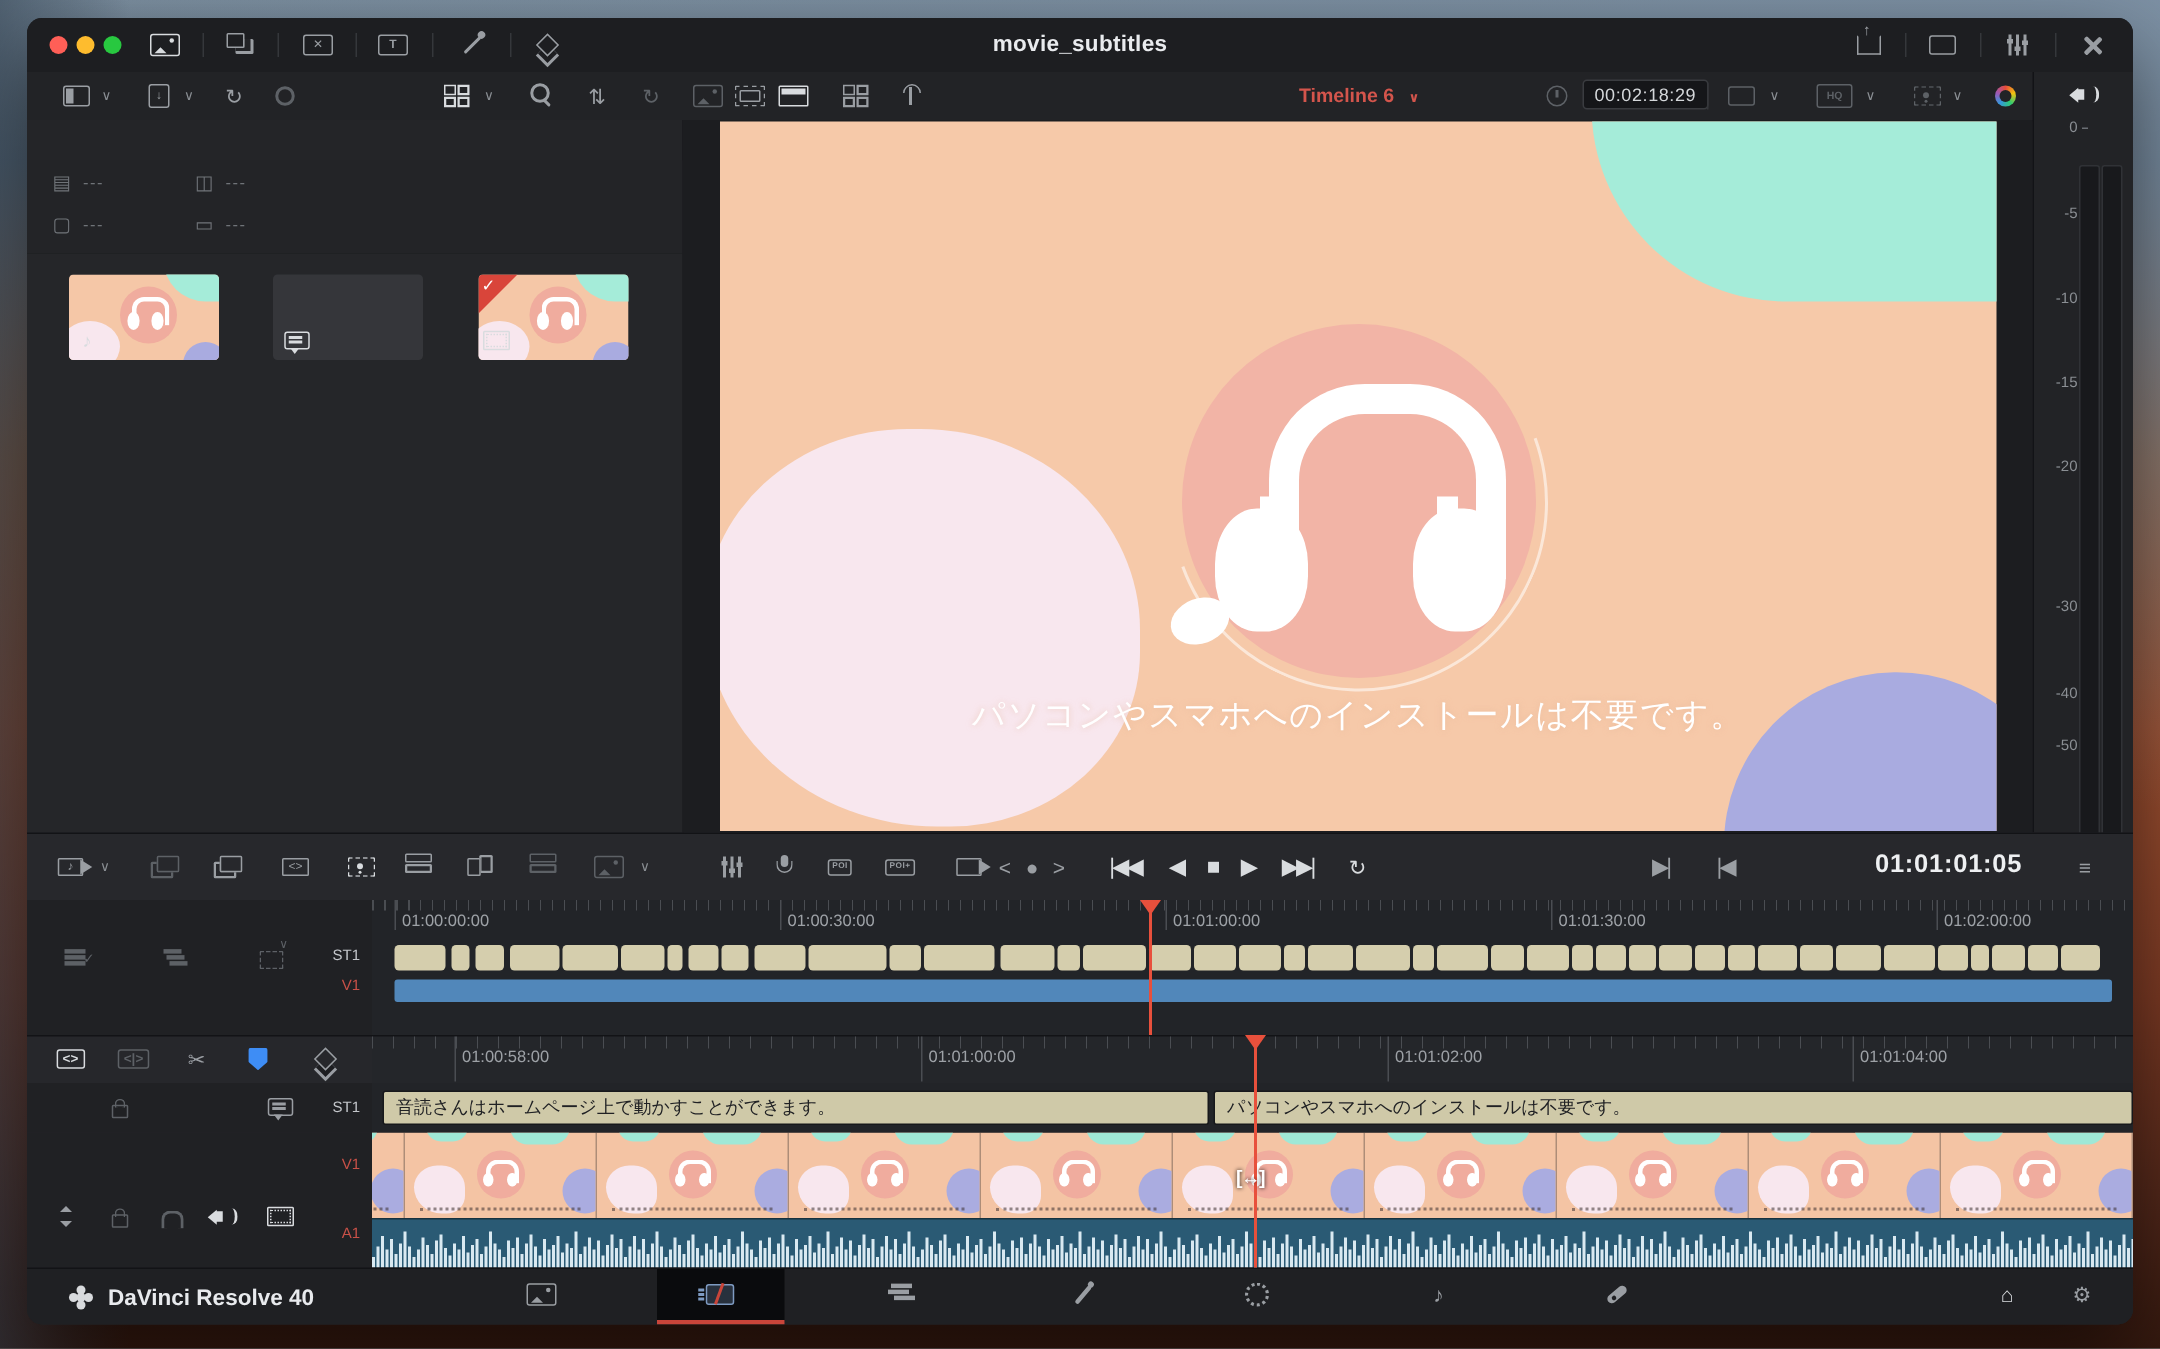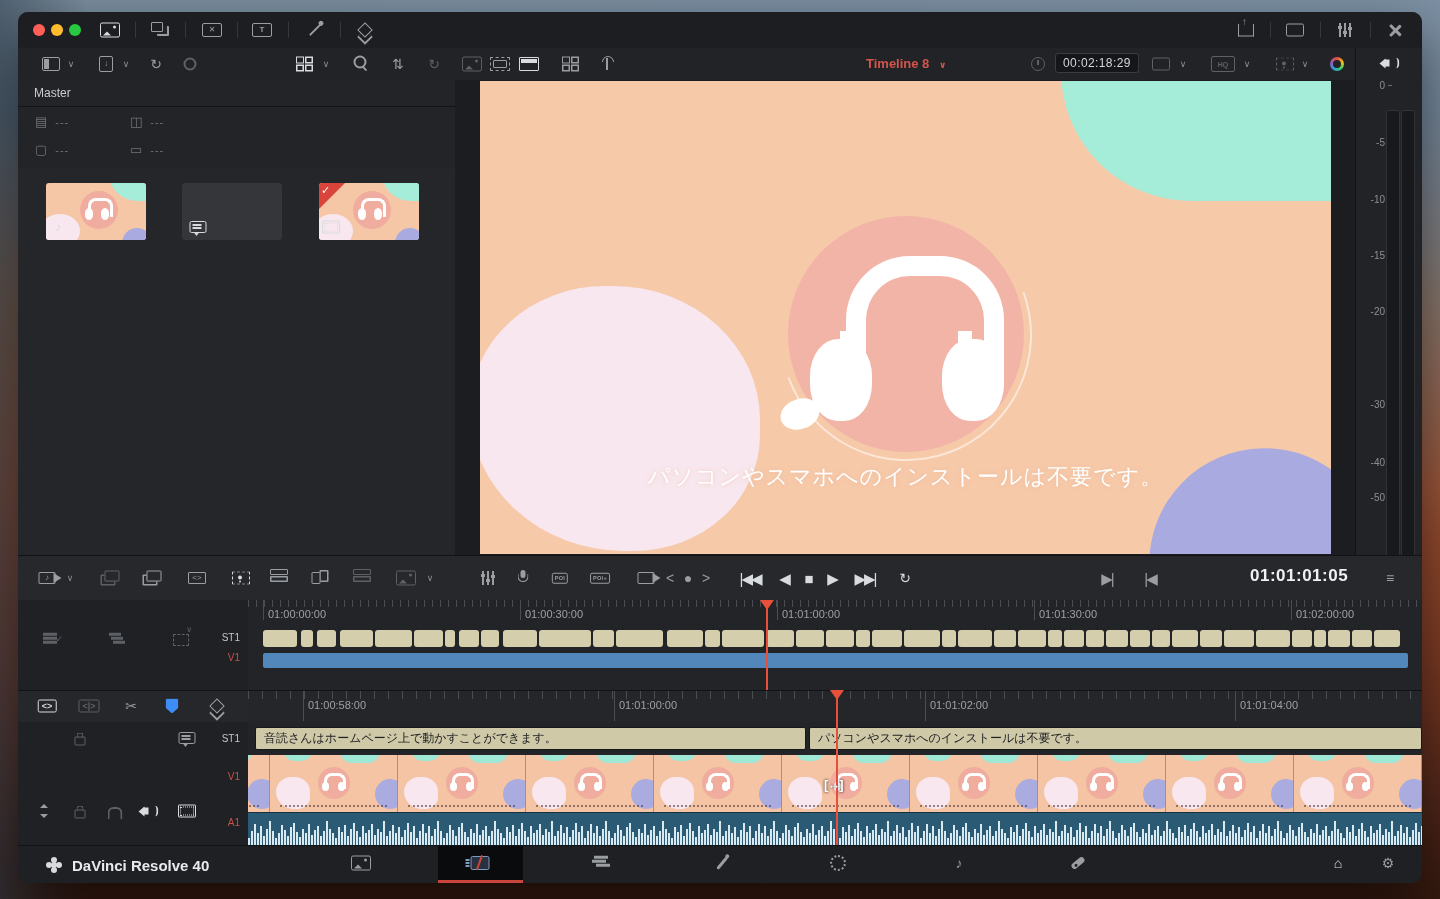--- a/index.html
+++ b/index.html
@@ -186,37 +186,37 @@
 </head>
 <body>
 
 <div id="desktop"></div>
 <div id="win">
 
   <div class="abs" id="titlebar">
     <span class="tl-dot" style="left: 15px; background: rgb(255, 95, 87);" id="dot-close"></span>
     <span class="tl-dot" style="left: 33px; background: rgb(254, 188, 46);" id="dot-min"></span>
     <span class="tl-dot" style="left: 51px; background: rgb(40, 200, 64);" id="dot-max"></span>
+    <div id="win-title">movie_subtitles</div>
     <span id="tb-left"><span class="ic ic-pic b2" style="left: 92px; top: 18px;"></span><span class="ic ic-dual " style="left: 143px; top: 18px;"></span><span class="ic ic-boxed " style="left: 194px; top: 18px;">✕</span><span class="ic ic-boxed " style="left: 244px; top: 18px;">T</span><span class="ic ic-wand " style="left: 297px; top: 18px;"></span><span class="ic ic-diamonds " style="left: 347px; top: 18px;"></span></span><span id="tb-right"><span class="ic ic-share " style="left: 1228px; top: 18px;"></span><span class="ic ic-frame " style="left: 1277px; top: 18px;"></span><span class="ic ic-mixer " style="left: 1327px; top: 18px;"></span><span class="ic ic-tools " style="left: 1377px; top: 18px;"></span></span><span id="tb-divs"><span class="vdiv" style="left: 117px;"></span><span class="vdiv" style="left: 167px;"></span><span class="vdiv" style="left: 219px;"></span><span class="vdiv" style="left: 270px;"></span><span class="vdiv" style="left: 322px;"></span><span class="vdiv" style="left: 1252px;"></span><span class="vdiv" style="left: 1302px;"></span><span class="vdiv" style="left: 1352px;"></span></span>
   </div>
 
   <div class="abs" id="toolbar2">
     <span id="tb2-icons"><span class="ic ic-sidebar " style="left: 33px; top: 16px;"></span><span class="ic chev " style="left: 53px; top: 16px;">∨</span><span class="ic ic-import " style="left: 88px; top: 16px;">↓</span><span class="ic chev " style="left: 108px; top: 16px;">∨</span><span class="ic  " style="left: 138px; top: 16px;">↻</span><span class="ic ic-ring b0" style="left: 172px; top: 16px;"></span><span class="ic ic-grid4 b2" style="left: 287px; top: 16px;"></span><span class="ic chev " style="left: 308px; top: 16px;">∨</span><span class="ic ic-search " style="left: 344px; top: 16px;"></span><span class="ic  " style="left: 380px; top: 16px;">⇅</span><span class="ic  b0" style="left: 416px; top: 16px;">↻</span><span class="ic ic-pic b0" style="left: 454px; top: 16px;"></span><span class="ic ic-filmdot " style="left: 482px; top: 16px;"></span><span class="ic ic-strip b2" style="left: 511px; top: 16px;"></span><span class="ic ic-grid4 " style="left: 553px; top: 16px;"></span><span class="ic ic-antenna " style="left: 589px; top: 16px;"></span><span class="ic ic-clock b0" style="left: 1020px; top: 16px;"></span></span>
     <span id="timeline-sel" style="left:848px;">
-      <span>Timeline 8</span>
+      <span>Timeline 6</span>
       <span style="font-size:9px;margin-left:6px;">∨</span>
     </span>
     <span class="tc-box" style="left:1037px;top:5px;">00:02:18:29</span>
     <span class="vdiv2" style="left:1120px;"></span>
     <span class="ic ic-hq b0" style="left:1205px;top:16px;">HQ</span>
     <span id="tb2-right-icons"><span class="ic ic-frame b0" style="left: 1143px; top: 16px;"></span><span class="ic chev " style="left: 1165px; top: 16px;">∨</span><span class="ic chev " style="left: 1229px; top: 16px;">∨</span><span class="ic ic-person b0" style="left: 1267px; top: 16px;"></span><span class="ic chev " style="left: 1287px; top: 16px;">∨</span><span class="ic ic-colorwheel " style="left: 1319px; top: 16px;"></span></span>
   </div>
 
   <div class="abs" id="mediapool">
-    <div id="mp-head">Master</div>
     <div id="mp-info">
         <span class="mp-inf" style="left: 17px; top: 7px;">
           <span style="color: rgb(111, 115, 120); font-size: 13px;">▤</span>
           <span class="lbl">---</span>
         </span>
         <span class="mp-inf" style="left: 112px; top: 7px;">
           <span style="color: rgb(111, 115, 120); font-size: 13px;">◫</span>
           <span class="lbl">---</span>
         </span>
         <span class="mp-inf" style="left: 17px; top: 35px;">

